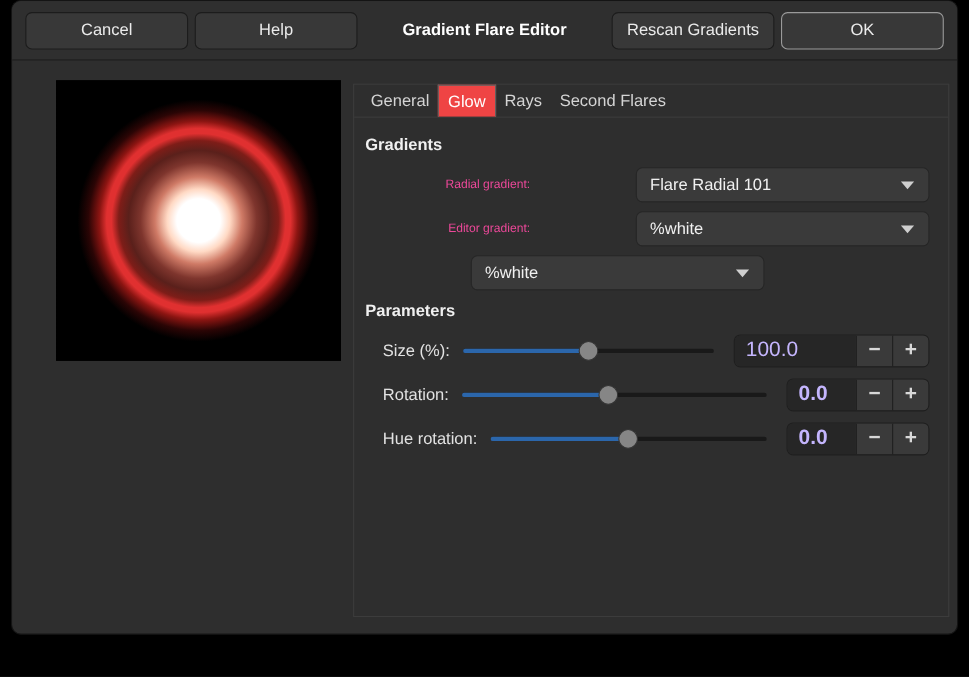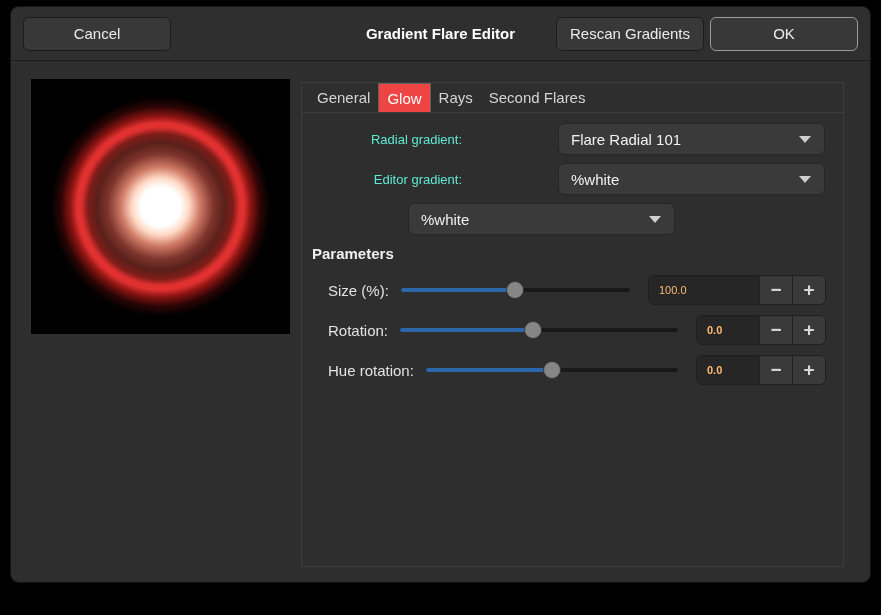--- a/index.html
+++ b/index.html
@@ -1,34 +1,34 @@
 <!DOCTYPE html>
 <html><head>
 <meta charset="utf-8">
 <style>
   * { margin:0; padding:0; box-sizing:border-box; }
   html,body { width:881px; height:615px; background:#000; overflow:hidden;
               font-family:"Liberation Sans", sans-serif; }
-  .dialog { position:absolute; left:10px; top:6px; width:861px; height:577px;
+  .dialog { position:absolute; left:10px; top:0; width:861px; height:577px;
             background:#2e2e2e; border:1px solid #141414; border-radius:9px; overflow:hidden; }
 
   
   .headerbar { height:54px; display:flex; align-items:center; padding:0 12px;
                border-bottom:1px solid #1d1d1d; position:relative; background:#2f2f2f; }
   .hb-left, .hb-right { display:flex; gap:6px; }
   .hb-right { margin-left:auto;padding-left:15px; }
   .hb-title { position:absolute; left:50%; transform:translateX(-50%);
               color:#ffffff; font-weight:bold; font-size:15px; }
   .btn { min-width:148px; height:34px; background:#383838; border:1px solid #1c1c1c;
          border-radius:6px; color:#ebebeb; font-size:15px;
          display:flex; align-items:center; justify-content:center; cursor:default; }
   .btn.ok { border-color:#9a9a9a; }
 
   
-  .main { display:flex; padding:18px 26px 0 20px; }
+  .main { display:flex; padding:18px 26px 0 40px; }
   .preview { width:259px; height:255px; background:#000; position:relative; flex:none; }
   .flare { position:absolute; inset:0;
            background: radial-gradient(circle 110px at 50% 50%,
              #ffffff 0%, #ffffff 18%,
              #ffd9c4 26%,
              #cf7a66 36%,
              #7e352d 48%,
              #5a201b 58%,
              #7e1d18 66%,
              #e03030 72%, #e03030 76%,
@@ -42,54 +42,55 @@
   .tabs-row { display:flex; height:30px; align-items:stretch;
               border-bottom:1px solid #3c3c3c; padding-left:7px; }
   .tab { padding:0 8px; display:flex; align-items:center; color:#d4d4d4; font-size:15px; }
   .tab.selected { background:#ef4444; border:1px solid #606060; border-bottom:none; color:#ffffff; }
   .nb-content { padding:6px 17px 0 10px; }
   .section-title { color:#f0f0f0; font-weight:bold; font-size:15px; margin:10px 0 8px 0; }
   .section-title.params { margin-top:6px; }
 
   
   .g-row { display:flex; align-items:center; height:40px; }
-  .g-label { width:150px; text-align:right; color:#5eead4; font-size:13px; white-space:nowrap; }
+  .g-label { width:150px; text-align:right; color:#ec4899; font-size:11px; white-space:nowrap; }
   .g-combo { margin-left:96px; width:267px; height:32px; background:#3a3a3a;
              border:1px solid #262626; border-radius:6px; position:relative;
              display:flex; align-items:center; padding:0 12px; color:#f1f1f1; font-size:15px; }
   .combo-arrow { position:absolute; right:13px; top:50%; margin-top:-3px;
                  width:0; height:0; border-left:6px solid transparent;
                  border-right:6px solid transparent; border-top:7px solid #cfcfcf; }
 
   
   .p-row { display:flex; align-items:center; height:40px; }
   .p-label { margin-left:16px; color:#e2e2e2; font-size:15px; white-space:nowrap; }
   .p-slider { flex:1; margin:0 18px 0 12px; position:relative; height:18px; }
   .track { position:absolute; top:7px; left:0; right:0; height:4px; background:#191919; border-radius:2px; }
   .fill  { position:absolute; top:7px; left:0; height:4px; background:#2b66ab; border-radius:2px; }
   .handle { position:absolute; top:0; width:18px; height:18px; border-radius:50%;
             background:#868686; border:1px solid #353535; }
   .spin { display:flex; height:30px; border:1px solid #1f1f1f; border-radius:6px;
           overflow:hidden; flex:none; }
-  .spin-text { background:#262626; color:#fdba74; font-size:11px;
+  .spin-text { background:#262626; color:#c4b5fd; font-size:19px;
                display:flex; align-items:center; padding-left:10px; }
   .spin-text.w-lg { width:110px; }
   .spin-text.w-sm { width:62px;font-weight:bold; }
   .spin-btn { width:33px; background:#3a3a3a; color:#d8d8d8; font-size:19px; font-weight:bold;
               display:flex; align-items:center; justify-content:center;
               border-left:1px solid #202020; cursor:default; }
 </style>
 </head>
 <body>
 
 <div class="dialog">
 
   <div class="headerbar">
     <div class="hb-left">
       <div class="btn">Cancel</div>
+      <div class="btn">Help</div>
     </div>
     <div class="hb-title">Gradient Flare Editor</div>
     <div class="hb-right">
       <div class="btn">Rescan Gradients</div>
       <div class="btn ok">OK</div>
     </div>
   </div>
 
   <div class="main">
 
@@ -100,20 +101,21 @@
     <div class="notebook">
       <div class="tabs-row">
         <div class="tab">General</div>
         <div class="tab selected">Glow</div>
         <div class="tab">Rays</div>
         <div class="tab">Second Flares</div>
       </div>
 
       <div class="nb-content">
 
+        <div class="section-title">Gradients</div>
 
         <div class="g-row">
           <div class="g-label">Radial gradient:</div>
           <div class="g-combo">
             <span>Flare Radial 101</span>
             <span class="combo-arrow"></span>
           </div>
         </div>
 
         <div class="g-row">

